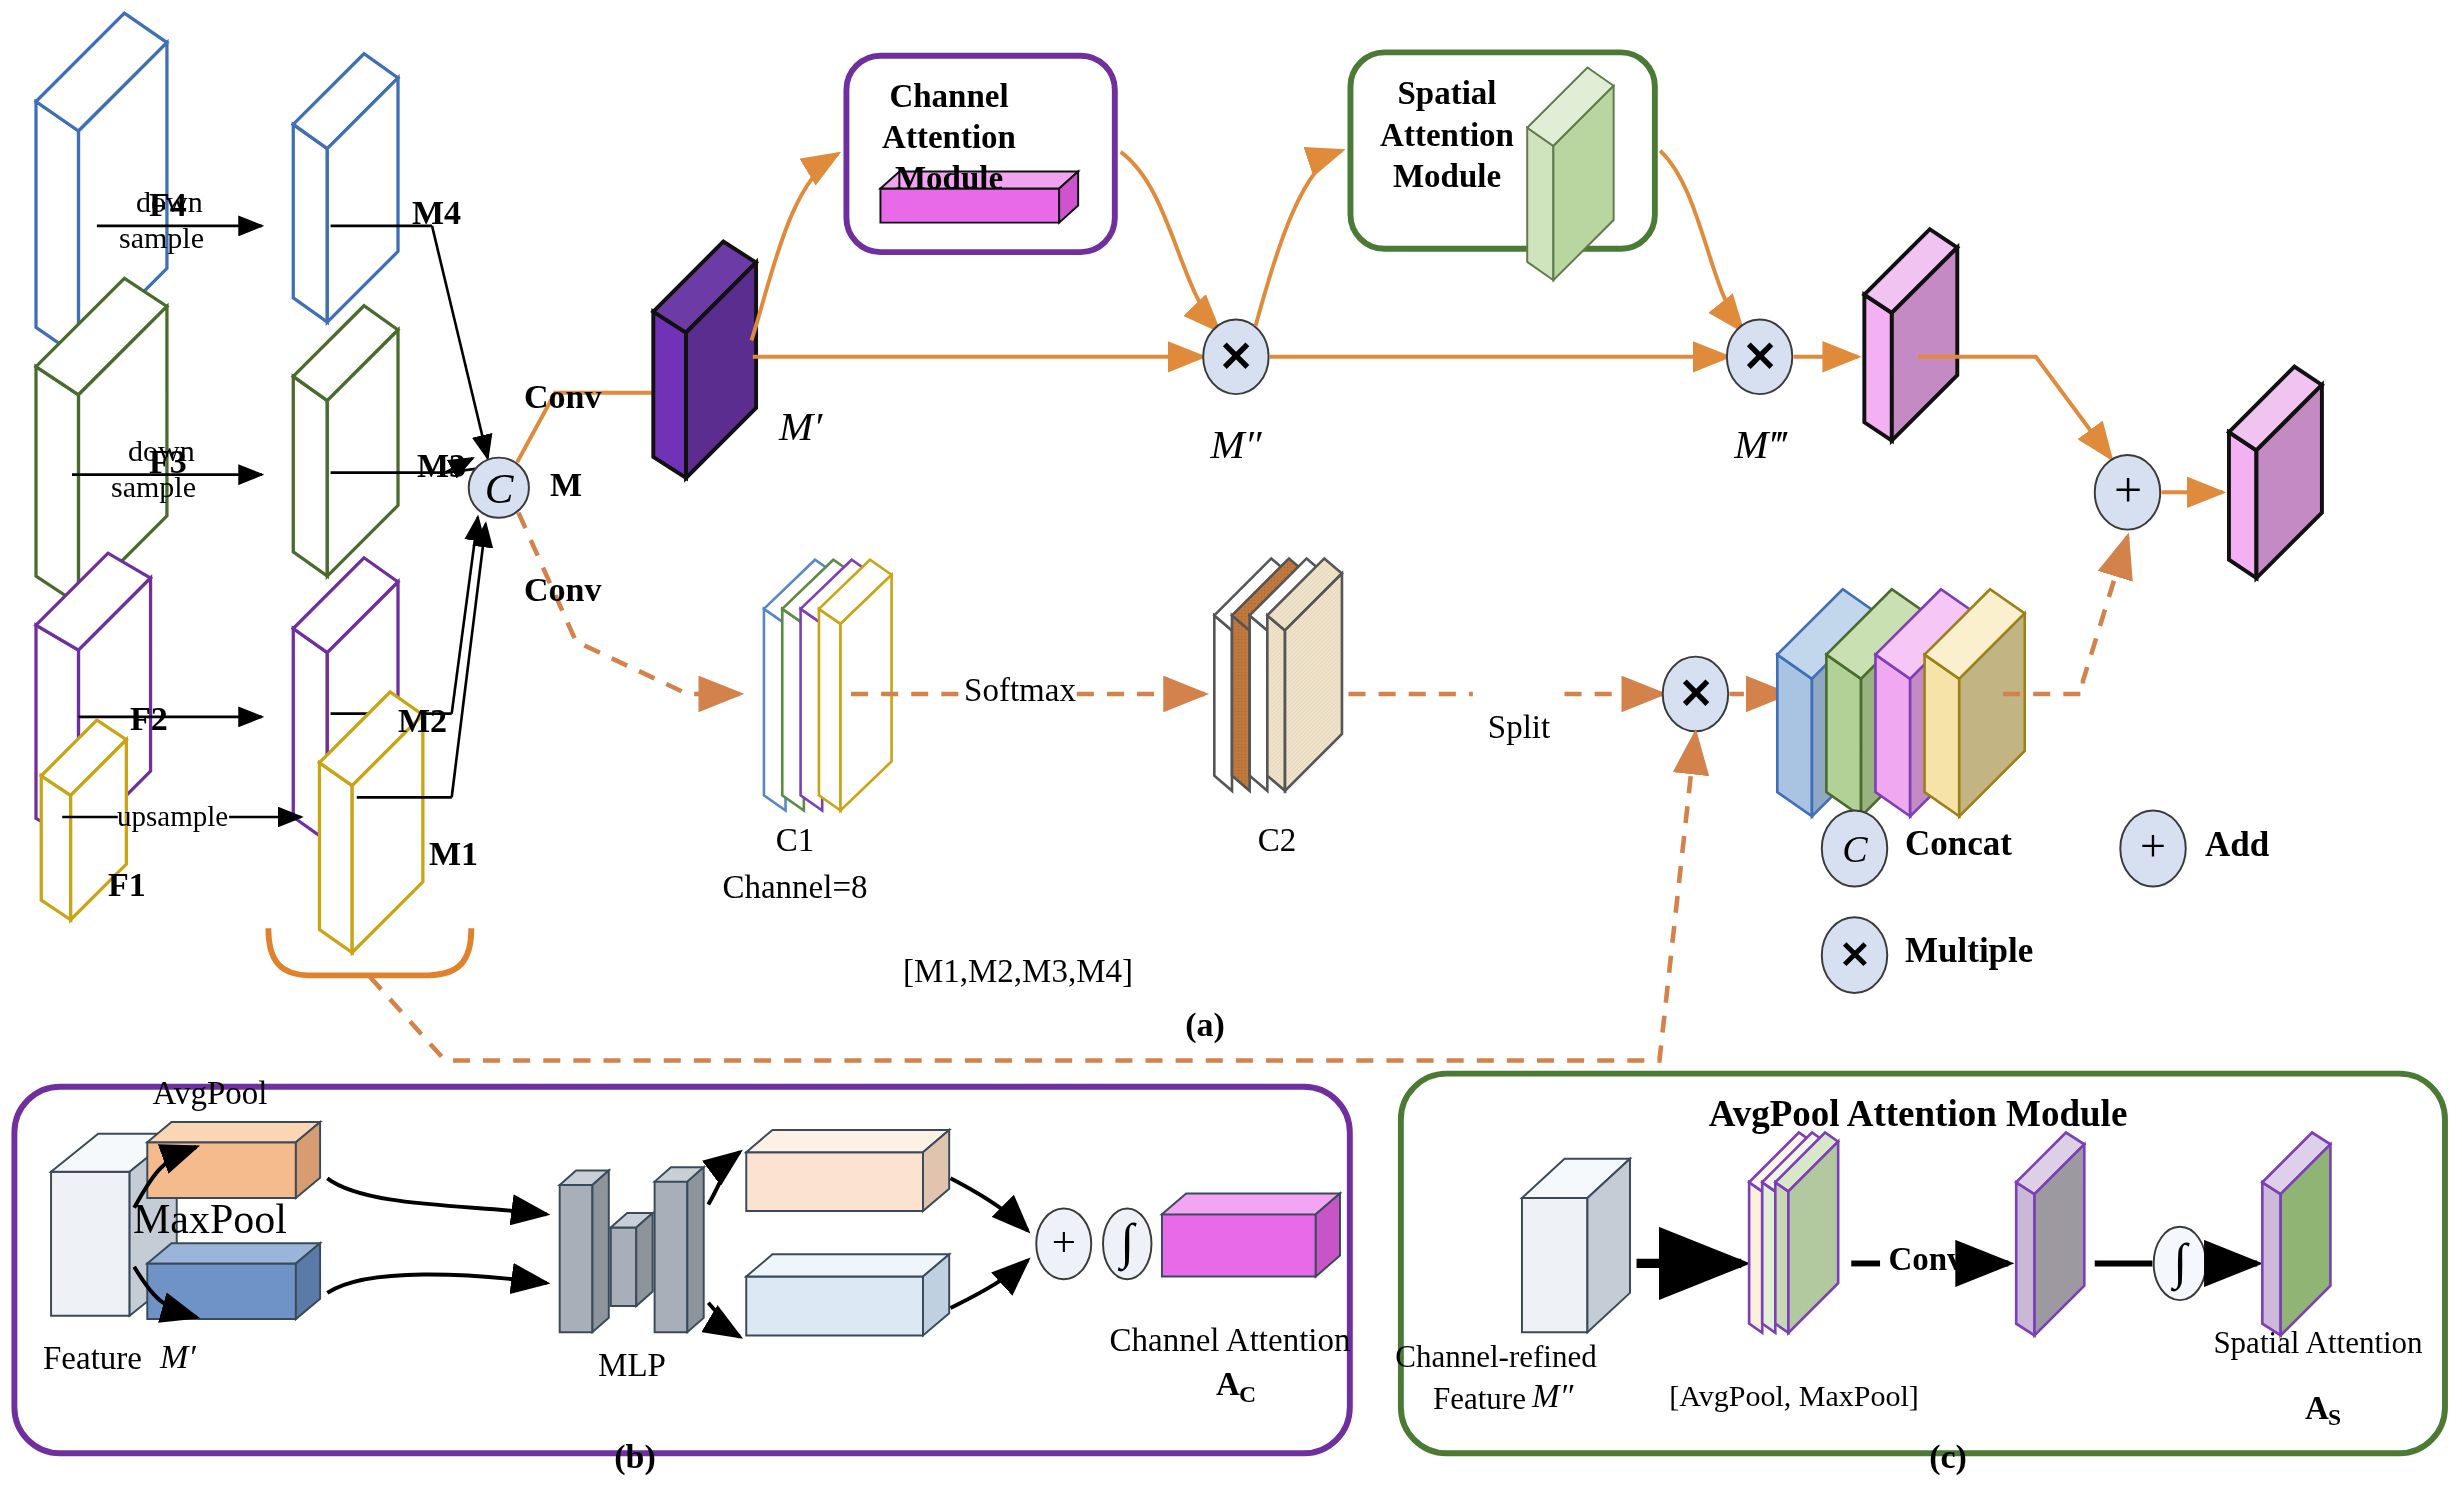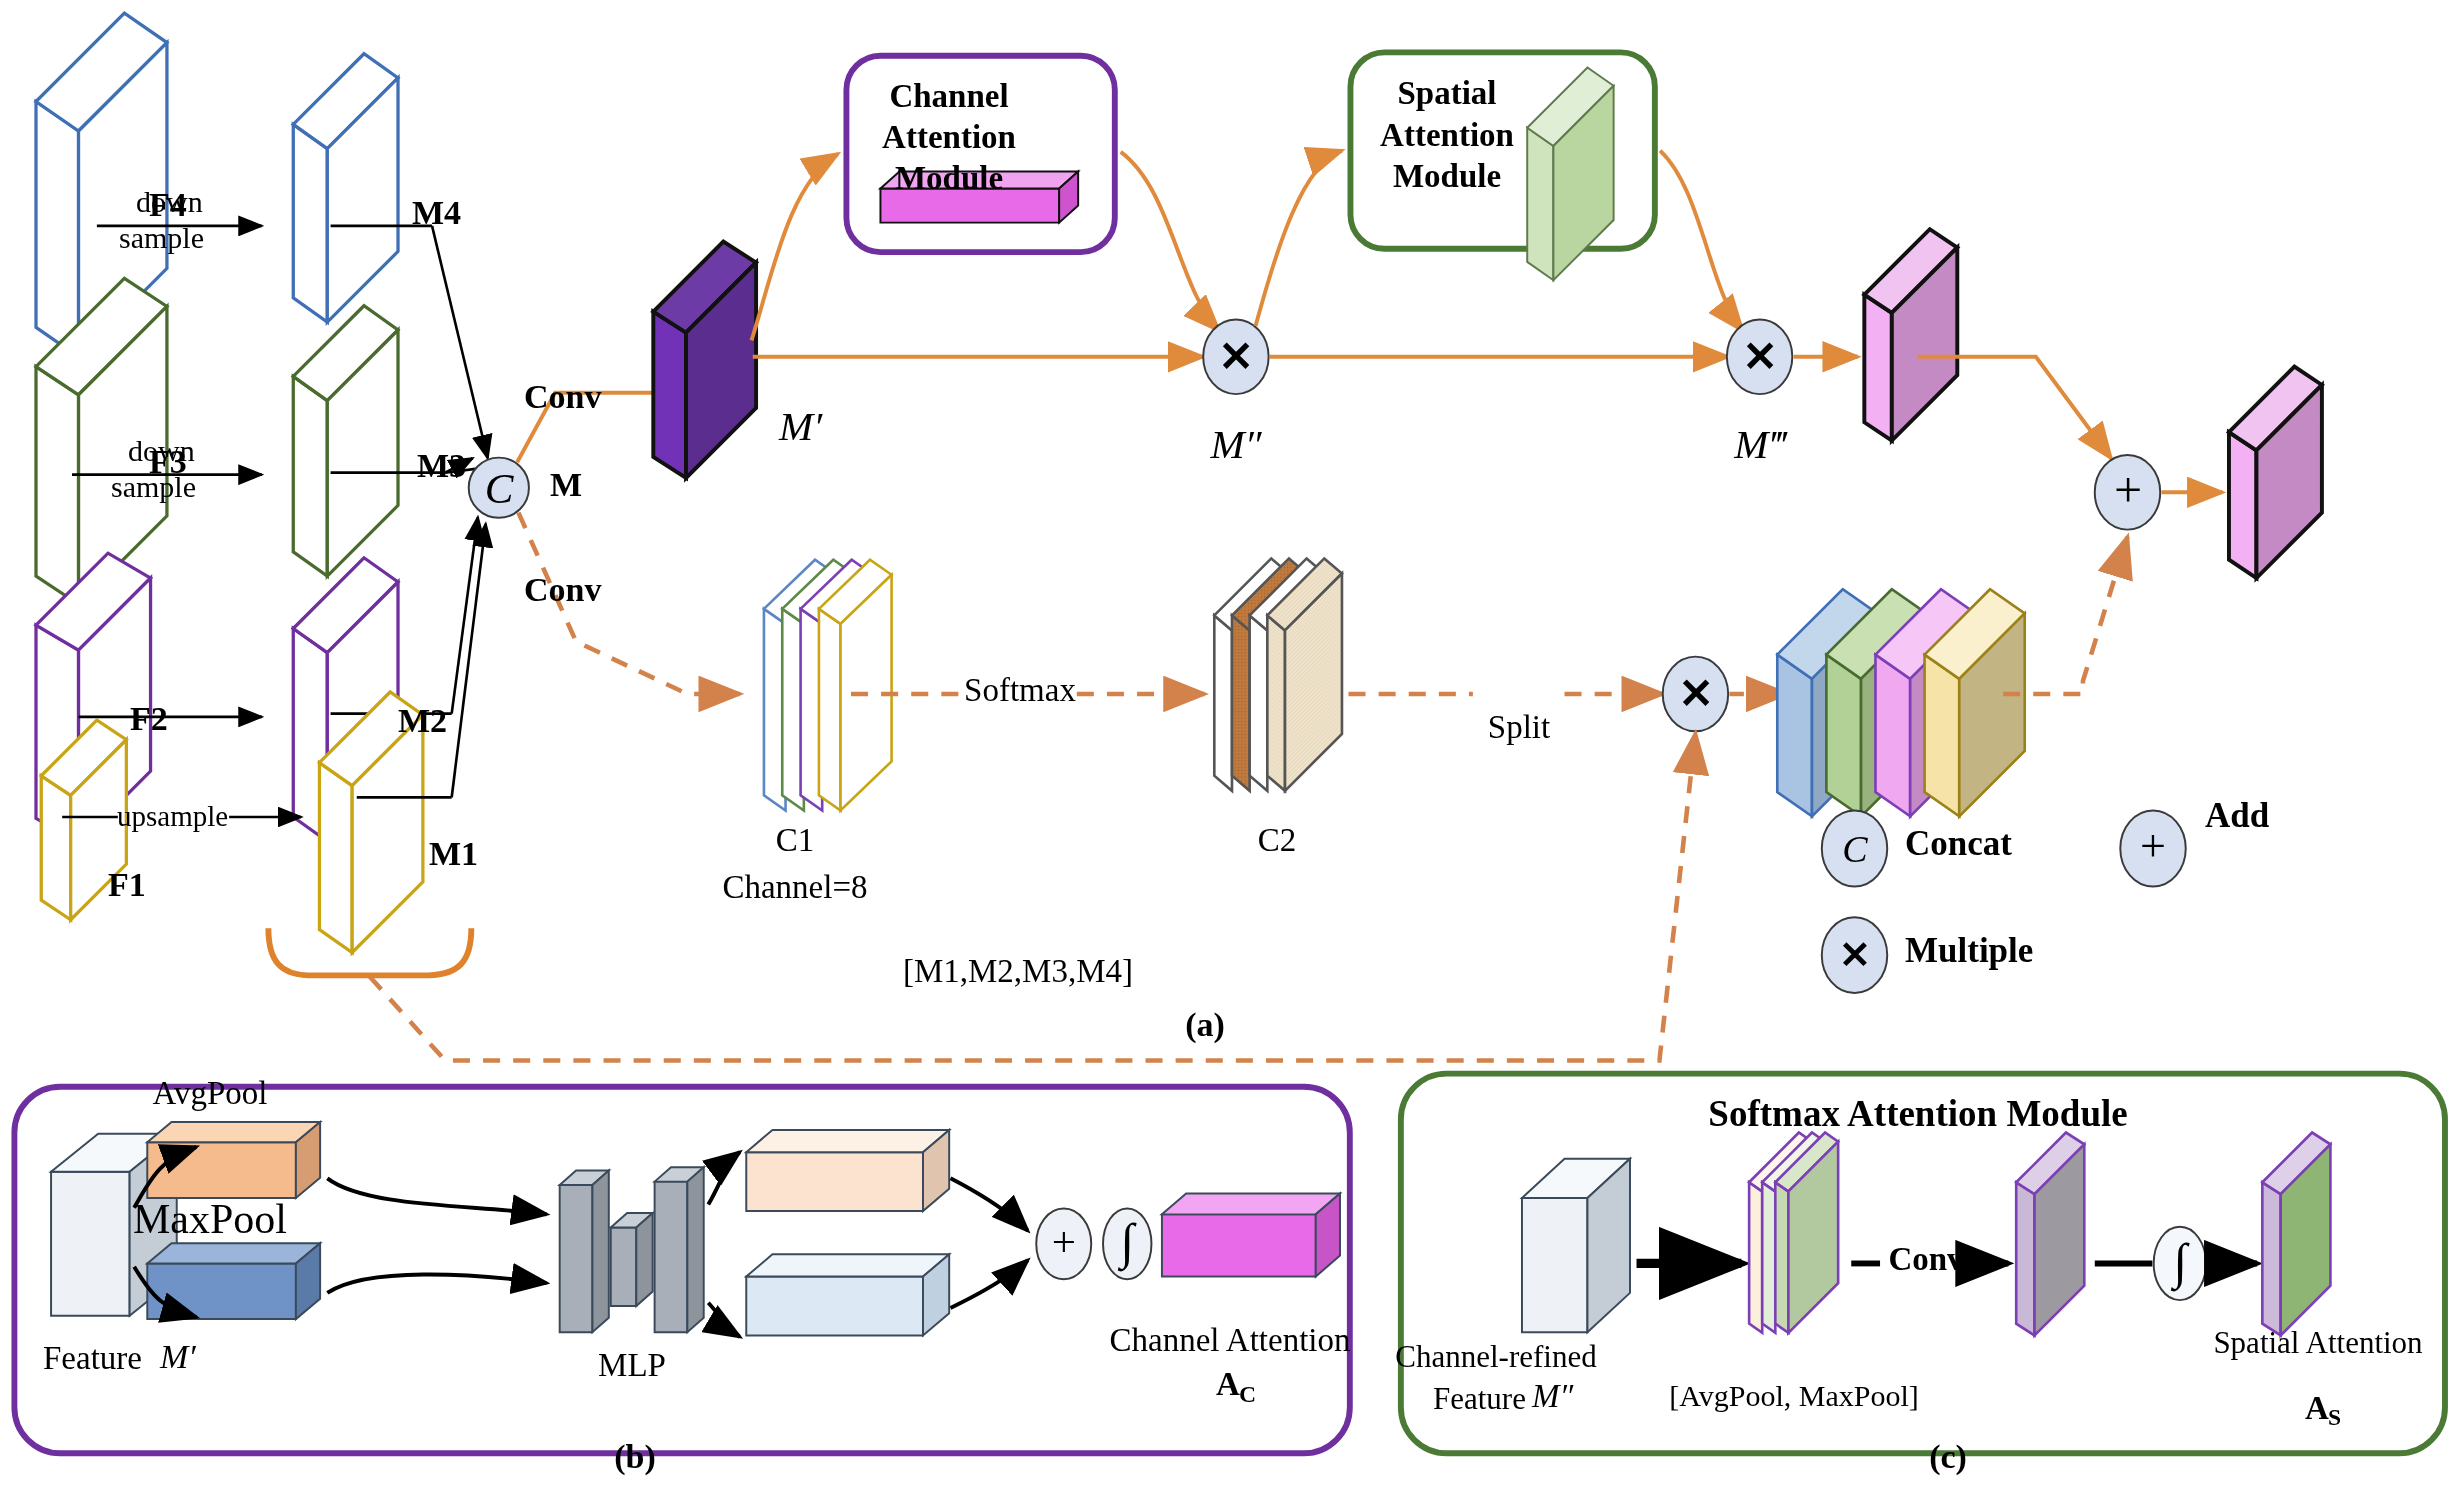--- a/index.html
+++ b/index.html
@@ -381,40 +381,40 @@
 <div class="lbl ctr" style="left:795px;top:824px;font-size:33px;">C1</div>
 <div class="lbl ctr" style="left:795px;top:871px;font-size:33px;">Channel=8</div>
 <div class="lbl ctr" style="left:1020px;top:674px;font-size:33px;">Softmax</div>
 <div class="lbl ctr" style="left:1277px;top:824px;font-size:33px;">C2</div>
 <div class="lbl ctr" style="left:1519px;top:711px;font-size:33px;">Split</div>
 <div class="lbl ctr" style="left:1018px;top:955px;font-size:33px;">[M1,M2,M3,M4]</div>
 
 <div class="lbl ital" style="left:1855px;top:849px;font-size:38px;transform:translate(-50%,-50%);">C</div>
 <div class="lbl bold" style="left:1905px;top:826px;font-size:35px;">Concat</div>
 <div class="lbl" style="left:2153px;top:846px;font-size:46px;transform:translate(-50%,-50%);">+</div>
-<div class="lbl bold" style="left:2205px;top:798px;font-size:35px;">Add</div>
+<div class="lbl bold" style="left:2205px;top:827px;font-size:35px;">Add</div>
 <div class="lbl bold" style="left:1855px;top:955px;font-size:38px;transform:translate(-50%,-50%);">✕</div>
 <div class="lbl bold" style="left:1905px;top:933px;font-size:35px;">Multiple</div>
 
 <div class="lbl bold ctr" style="left:1205px;top:1008px;font-size:34px;">(a)</div>
 <div class="lbl bold ctr" style="left:635px;top:1440px;font-size:34px;">(b)</div>
 <div class="lbl bold ctr" style="left:1948px;top:1440px;font-size:34px;">(c)</div>
 
 <div class="lbl" style="left:43px;top:1342px;font-size:33px;">Feature</div>
 <div class="lbl ital" style="left:160px;top:1340px;font-size:34px;">M′</div>
 <div class="lbl ctr" style="left:210px;top:1077px;font-size:33px;">AvgPool</div>
 <div class="lbl ctr" style="left:210px;top:1198px;font-size:42px;">MaxPool</div>
 <div class="lbl ctr" style="left:632px;top:1349px;font-size:33px;">MLP</div>
 <div class="lbl" style="left:1064px;top:1241px;font-size:43px;transform:translate(-50%,-50%);">+</div>
 <div class="lbl" style="left:1127px;top:1241px;font-size:50px;transform:translate(-50%,-50%);">∫</div>
 <div class="lbl ctr" style="left:1230px;top:1324px;font-size:33px;">Channel Attention</div>
 <div class="lbl bold" style="left:1216px;top:1368px;font-size:33px;">A</div>
 <div class="lbl bold" style="left:1239px;top:1383px;font-size:23.6px;">C</div>
 
-<div class="lbl bold ctr" style="left:1918px;top:1095px;font-size:37px;">Softmax Attention Module</div>
+<div class="lbl bold ctr" style="left:1918px;top:1095px;font-size:37px;">AvgPool Attention Module</div>
 <div class="lbl ctr" style="left:1496px;top:1341px;font-size:31px;">Channel-refined</div>
 <div class="lbl" style="left:1433px;top:1383px;font-size:31px;">Feature</div>
 <div class="lbl ital" style="left:1532px;top:1380px;font-size:33px;">M″</div>
 <div class="lbl ctr" style="left:1794px;top:1381px;font-size:30px;">[AvgPool,  MaxPool]</div>
 <div class="lbl bold ctr" style="left:1926px;top:1243px;font-size:33px;">Conv</div>
 <div class="lbl" style="left:2180px;top:1261px;font-size:50px;transform:translate(-50%,-50%);">∫</div>
 <div class="lbl ctr" style="left:2318px;top:1327px;font-size:31px;">Spatial Attention</div>
 <div class="lbl bold" style="left:2305px;top:1392px;font-size:33px;">A</div>
 <div class="lbl bold" style="left:2328px;top:1406px;font-size:23.6px;">S</div>
 

